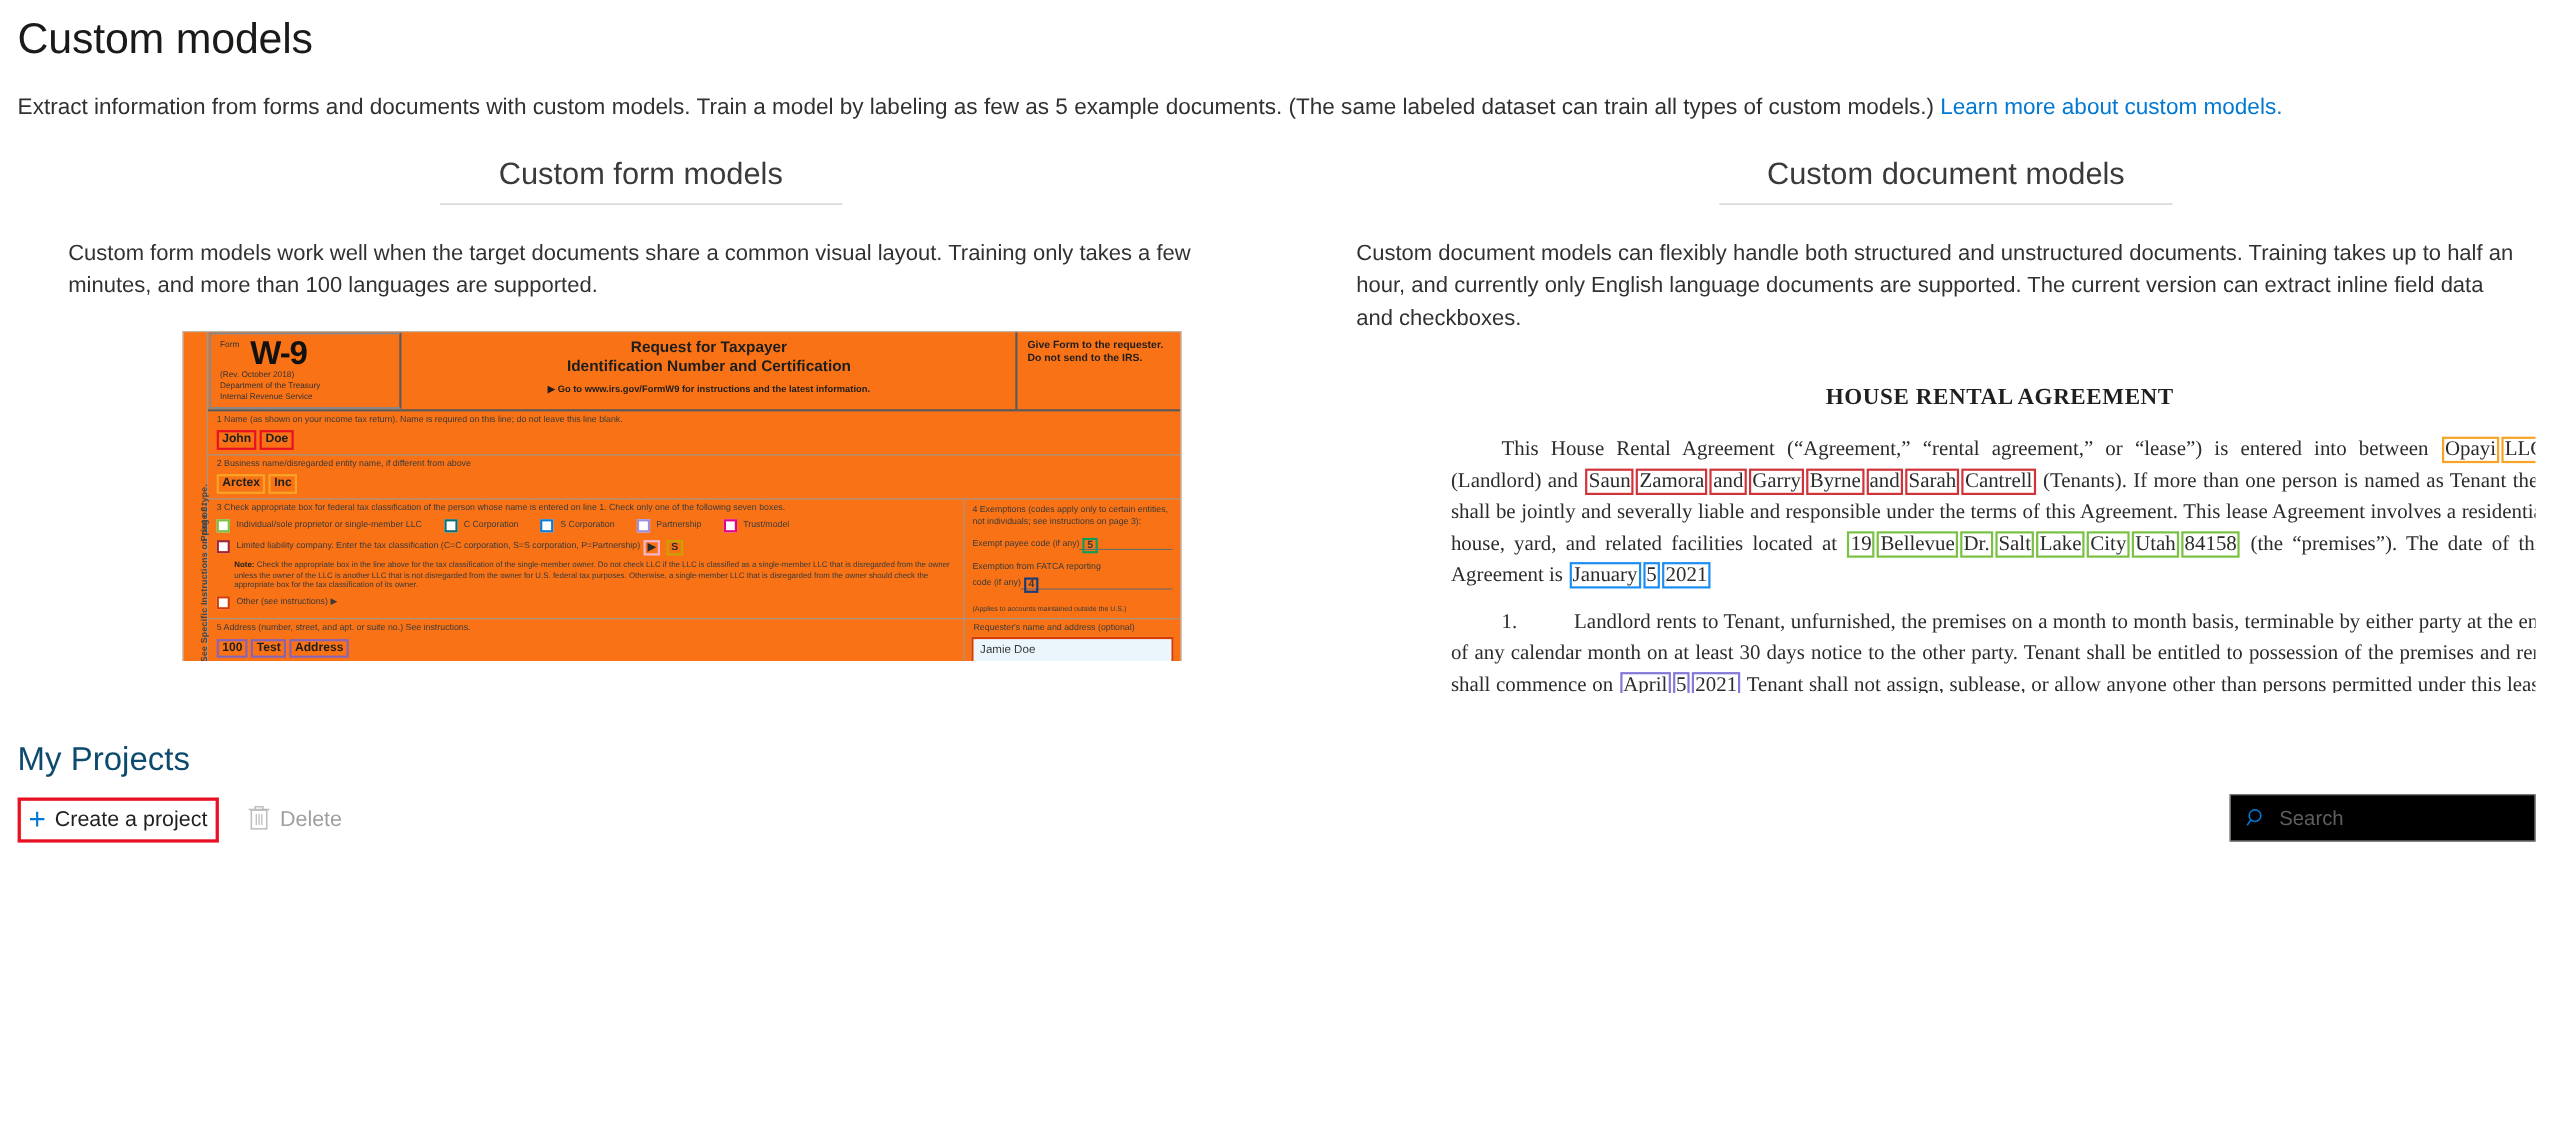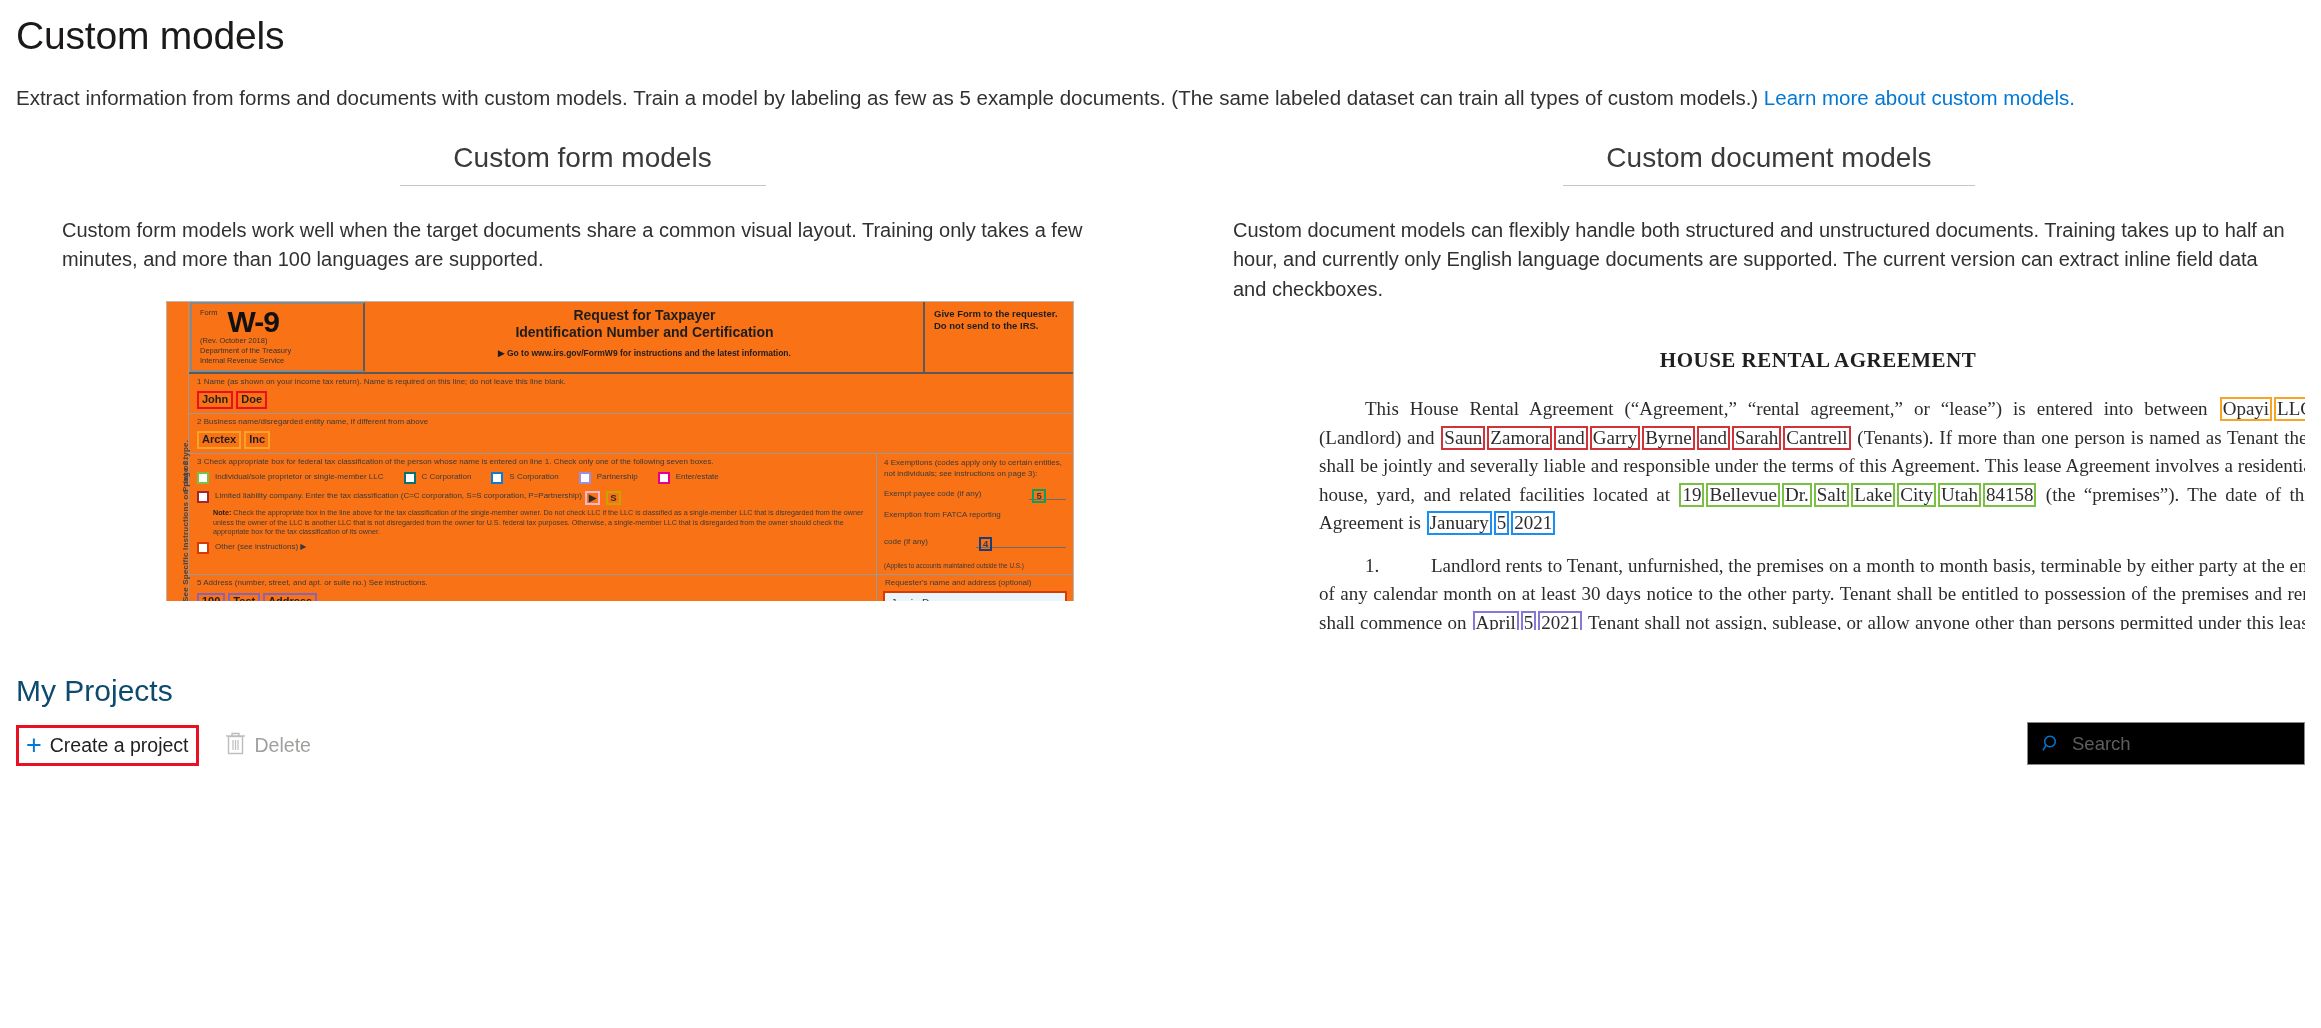--- a/index.html
+++ b/index.html
@@ -118,21 +118,21 @@
   .cls-item { display: flex; align-items: flex-start; margin-right: 20px; }
 
   .w9note { font-size: 7.2px; color: #3a3a3a; line-height: 1.34; padding: 3px 8px 2px 24px; }
   .w9note b { color: #1d1d1d; }
 
   .splitrow { display: flex; }
   .splitrow .left { flex: 1; border-right: 1px solid #9c9a98; }
   .splitrow .right { width: 196px; }
 
   .ex-pane { padding: 4px 7px; font-size: 8px; color: #3a3a3a; line-height: 1.35; }
-  .ex-line { margin-top: 9px; display: flex; align-items: flex-start; gap: 48px; }
+  .ex-line { margin-top: 9px; display: flex; align-items: flex-start; }
   .ex-rule { flex: 1; border-bottom: 1px solid #6b6b6b; height: 11px; position: relative; }
   .minitag {
     display: inline-block; font-size: 9.5px; font-weight: bold;
     border: 2px solid #888; padding: 0 2px; line-height: 1.1; margin: 0 3px;
   }
   .minitag.green { border-color: #0f9d58; }
   .minitag.navy  { border-color: #1b3d7a; }
   .minitag.gold  { border-color: #c8a400; }
   .minitag.pinkb { border-color: #f6b6cf; }
 
@@ -266,21 +266,21 @@
                   <div class="cls-item">
                     <span class="cbx blue"></span>
                     <span class="cls-lbl">S Corporation</span>
                   </div>
                   <div class="cls-item">
                     <span class="cbx viol"></span>
                     <span class="cls-lbl">Partnership</span>
                   </div>
                   <div class="cls-item">
                     <span class="cbx pink"></span>
-                    <span class="cls-lbl">Enter/estate</span>
+                    <span class="cls-lbl">Trust/model</span>
                   </div>
                 </div>
                 <div class="cls-row" style="margin-top:4px">
                   <span class="cbx dred"></span>
                   <span class="cls-lbl">Limited liability company. Enter the tax classification (C=C corporation, S=S corporation, P=Partnership)</span>
                   <span class="minitag pinkb">▶</span>
                   <span class="minitag gold">S</span>
                 </div>
                 <div class="w9note">
                   <b>Note:</b><span> Check the appropriate box in the line above for the tax classification of the single-member owner.  Do not check LLC if the LLC is classified as a single-member LLC that is disregarded from the owner unless the owner of the LLC is another LLC that is not disregarded from the owner for U.S. federal tax purposes. Otherwise, a single-member LLC that is disregarded from the owner should check the appropriate box for the tax classification of its owner.</span>
@@ -293,21 +293,21 @@
               <div class="right">
                 <div class="ex-pane">
                   <div>4  Exemptions (codes apply only to certain entities, not individuals; see instructions on page 3):</div>
                   <div class="ex-line">
                     <span>Exempt payee code (if any)</span>
                     <span class="ex-rule">
                       <span class="minitag green">5</span>
                     </span>
                   </div>
                   <div style="margin-top:10px">Exemption from FATCA reporting</div>
-                  <div class="ex-line" style="margin-top:16px">
+                  <div class="ex-line" style="margin-top:4px">
                     <span>code (if any)</span>
                     <span class="ex-rule">
                       <span class="minitag navy">4</span>
                     </span>
                   </div>
                   <div style="margin-top:14px;font-size:6.4px">(Applies to accounts maintained outside the U.S.)</div>
                 </div>
               </div>
             </div>
 

